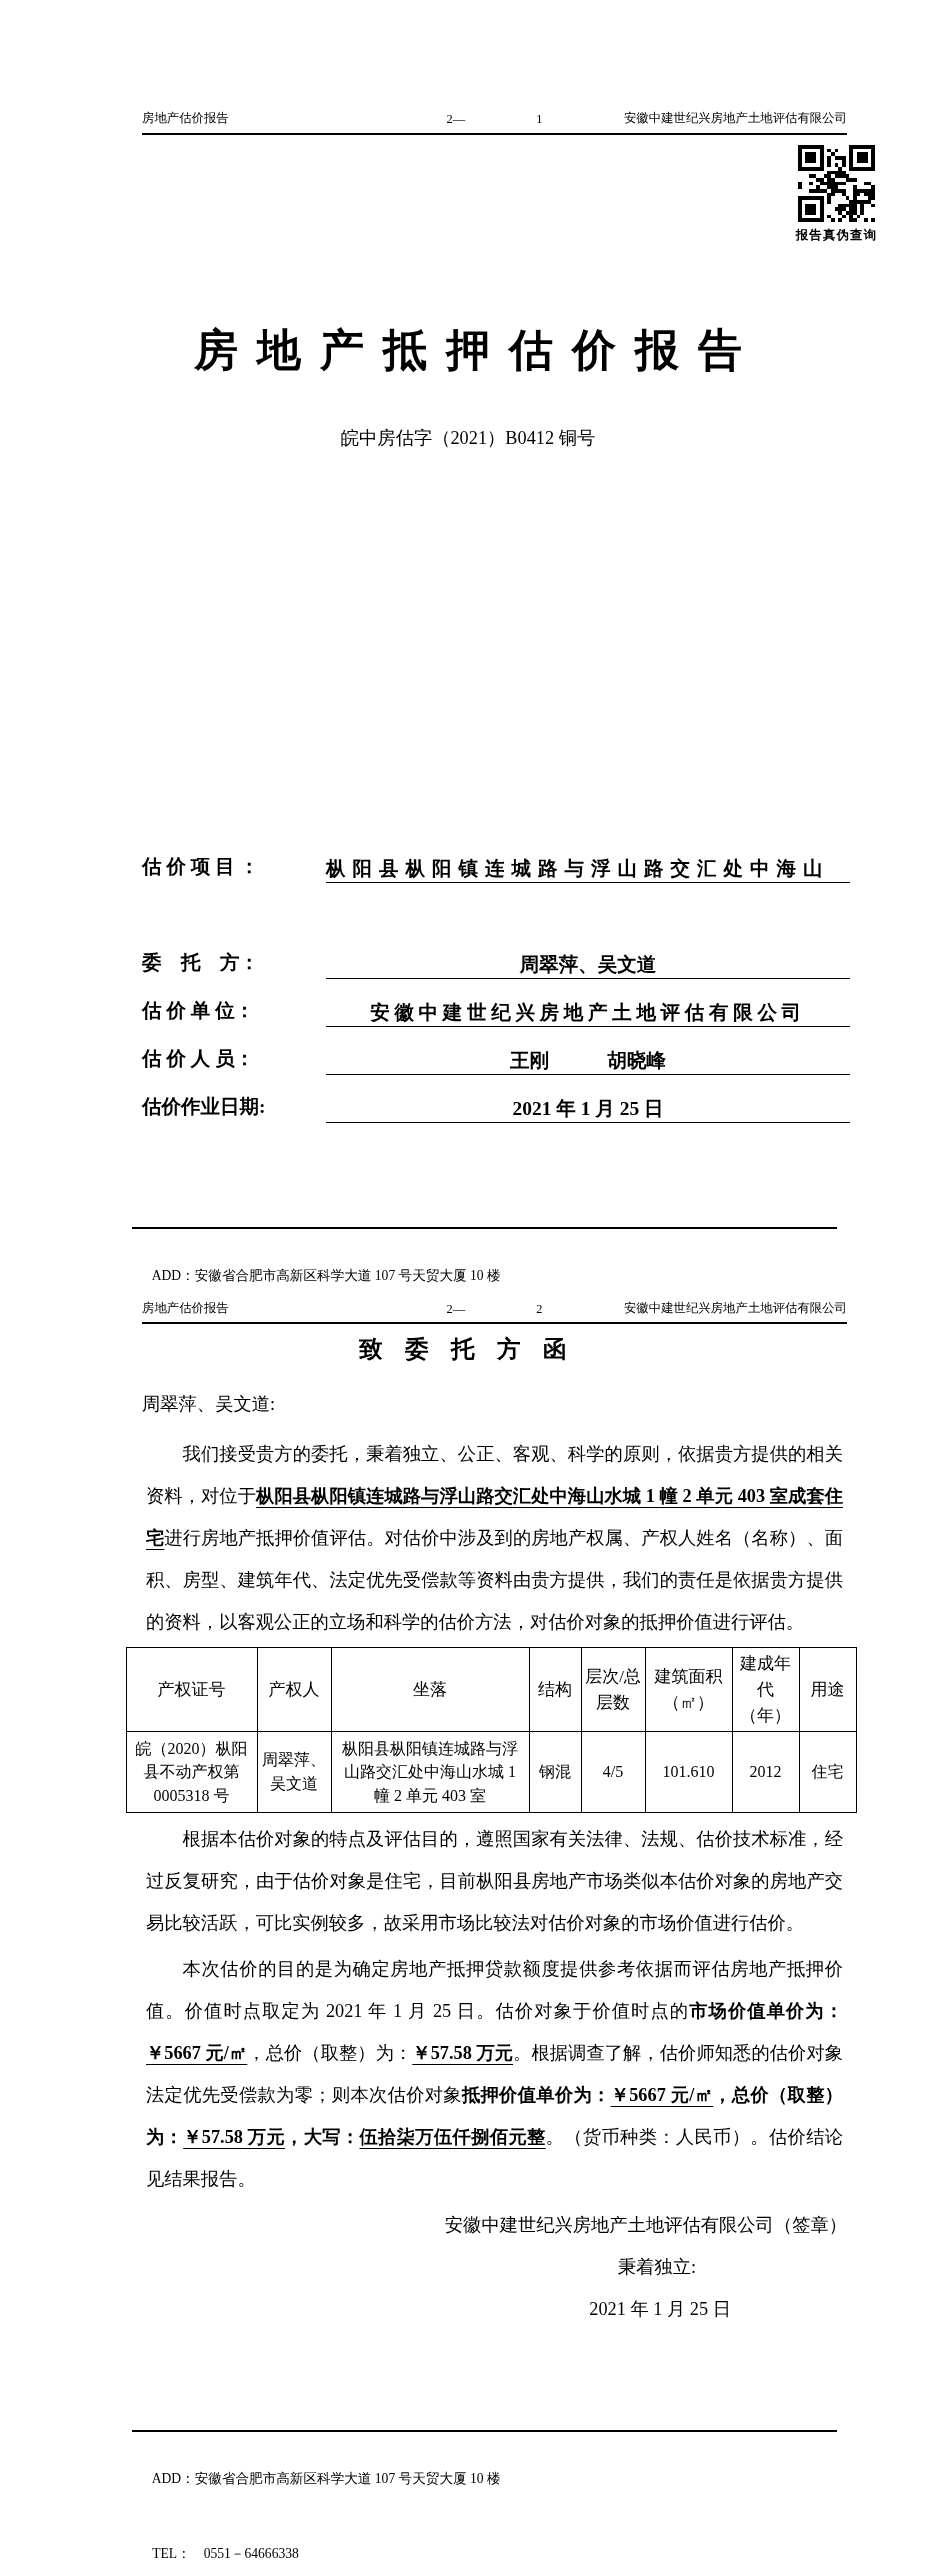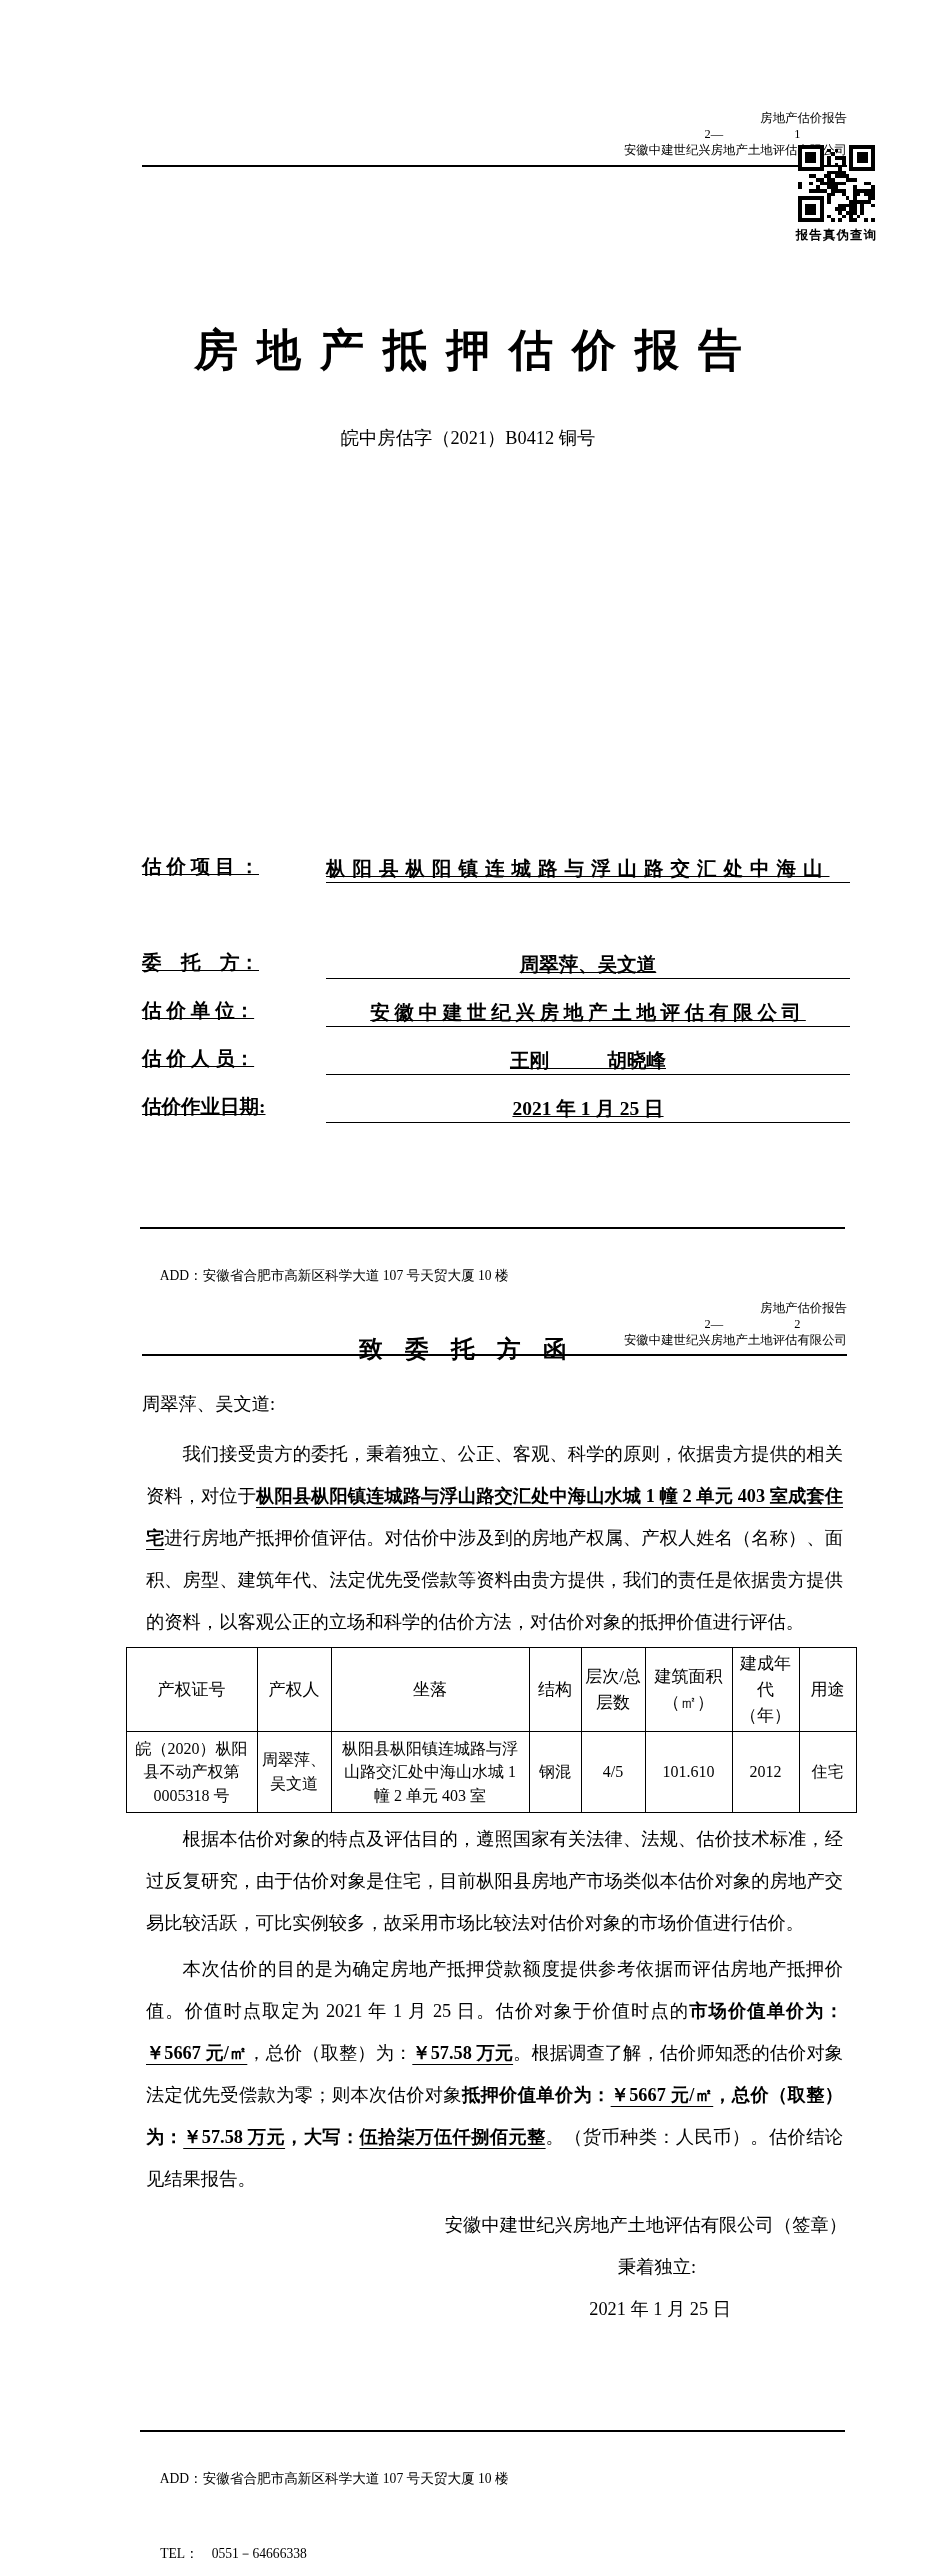--- a/index.html
+++ b/index.html
@@ -3,49 +3,49 @@
 <meta charset="utf-8">
 <style>
   html,body{margin:0;padding:0;background:#ffffff;color:#000;}
   body{width:936px;font-family:"Liberation Serif","DejaVu Serif",serif;}
   .page{position:relative;width:936px;background:#fff;overflow:hidden;}
   #page1{height:1289px;}
   #page2{height:1287px;}
 
   
   .running-header{position:absolute;left:142px;width:705px;display:flex;align-items:flex-end;
-    font-size:12.4px;border-bottom:2.4px solid #000;padding-bottom:5.9px;flex-direction:column;}
+    font-size:12.4px;border-bottom:2.4px solid #000;padding-bottom:5.9px;}
   .rh-left{flex:1;text-align:left;}
   .rh-center{width:189px;display:flex;justify-content:center;gap:71px;}
   .rh-right{flex:1;text-align:right;}
   #page1 .running-header{top:110px;}
   #page2 .running-header{top:10.6px;}
 
   
   .qr-block{position:absolute;left:748px;top:145px;width:85px;text-align:center;margin-left:46px;}
   .qr-block svg{display:block;margin:0 auto;width:77px;height:77px;}
   .qr-caption{margin-top:4.7px;font-size:12.4px;font-weight:bold;letter-spacing:1.2px;white-space:nowrap;}
 
   
   .main-title{position:absolute;top:321px;left:0;width:100%;text-align:center;
     font-size:44px;font-weight:bold;letter-spacing:19px;padding-left:19px;box-sizing:border-box;}
   .subtitle{position:absolute;top:425px;left:0;width:100%;text-align:center;font-size:18.3px;}
 
   
-  .fields{position:absolute;top:835px;left:142px;width:708px;text-decoration:underline;}
+  .fields{position:absolute;top:835px;left:142px;width:708px;}
   .field-row{display:flex;align-items:flex-end;height:48px;}
   .field-label{width:184px;font-size:19.5px;font-weight:bold;white-space:pre;padding-bottom:3.5px;flex:none;}
   .field-value{flex:1;border-bottom:1.8px solid #000;font-size:19.5px;font-weight:bold;padding-bottom:0;white-space:pre;}
   .fv-left{text-align:left;}
   .fv-center{text-align:center;}
   .fv-spread{letter-spacing:7px;}
   .fv-spread-sm{letter-spacing:4.7px;}
 
   
-  .page-footer{position:absolute;left:140px;width:705px;border-top:2.4px solid #000;
+  .page-footer{position:absolute;left:132px;width:705px;border-top:2.4px solid #000;
     padding-top:9.4px;font-size:13.6px;line-height:25px;}
   #page1 .page-footer{top:1227px;}
   #page2 .page-footer{top:1141px;}
   .footer-line{white-space:pre;}
   .tel-value{margin-left:13px;}
 
   
   .letter-title{position:absolute;top:44px;left:0;width:100%;text-align:center;
     font-size:23.6px;font-weight:bold;letter-spacing:22.4px;padding-left:12px;box-sizing:border-box;}
   .letter-body{position:absolute;top:94px;left:142px;width:705px;

